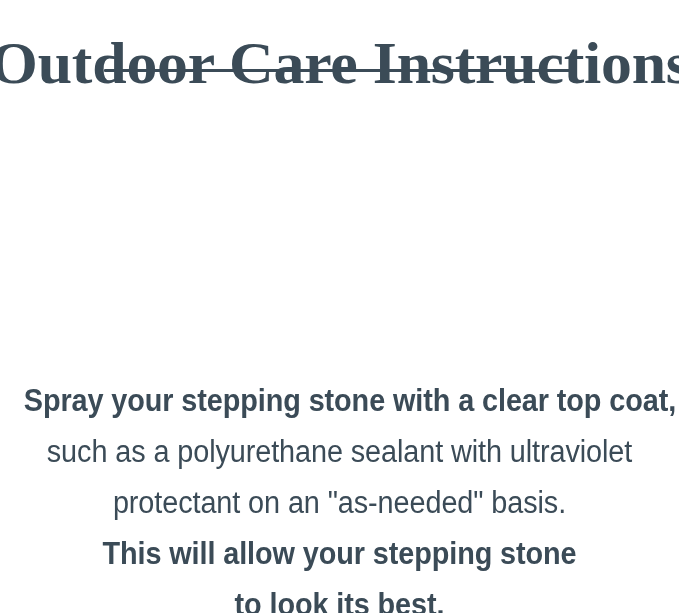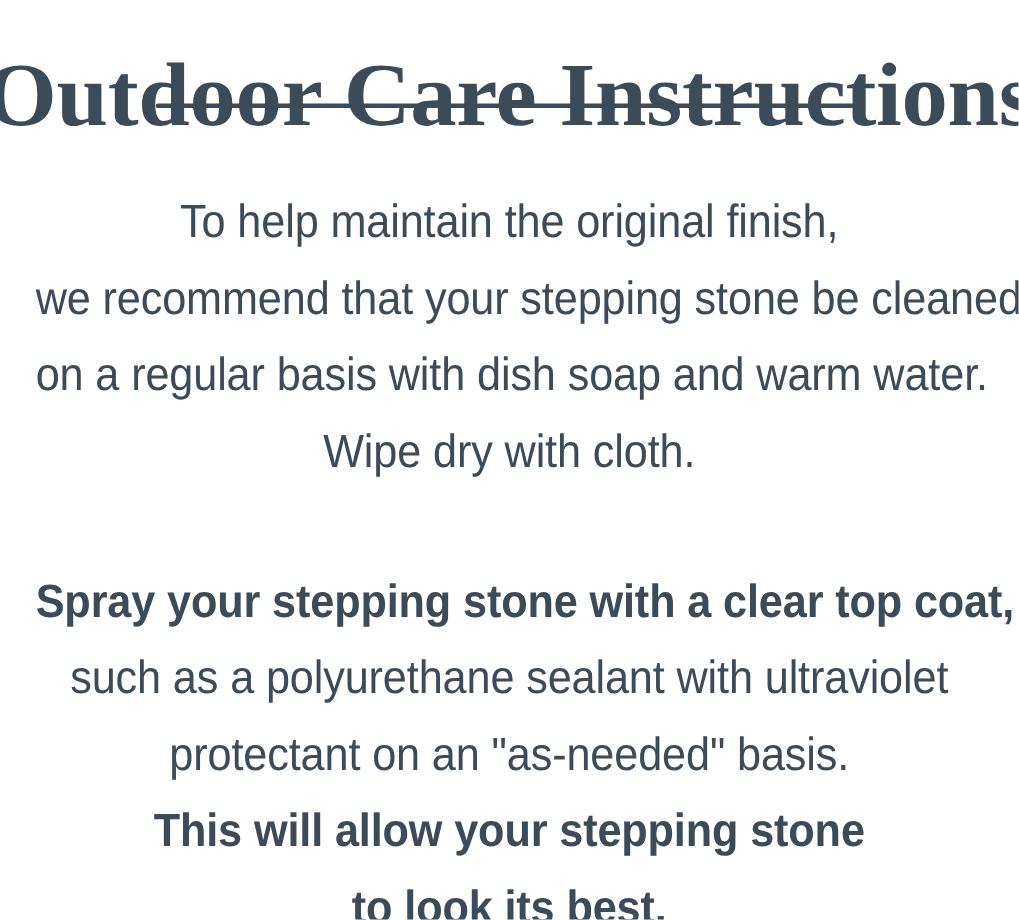--- a/index.html
+++ b/index.html
@@ -89,26 +89,20 @@
 </style>
 </head>
 <body>
 
 <div id="card">
 
   <h1 class="title">Outdoor Care Instructions</h1>
 
   <div class="divider"></div>
 
-  <div class="body-block" id="para-one">
-    <span class="line">To help maintain the original finish,</span>
-    <span class="line">we recommend that your stepping stone be cleaned</span>
-    <span class="line">on a regular basis with dish soap and warm water.</span>
-    <span class="line">Wipe dry with cloth.</span>
-  </div>
 
   <div class="body-block" id="para-two">
     <span class="line bold">Spray your stepping stone with a clear top coat,</span>
     <span class="line">such as a polyurethane sealant with ultraviolet</span>
     <span class="line">protectant on an "as-needed" basis.</span>
     <span class="line bold">This will allow your stepping stone</span>
     <span class="line bold">to look its best.</span>
   </div>
 
 </div>

